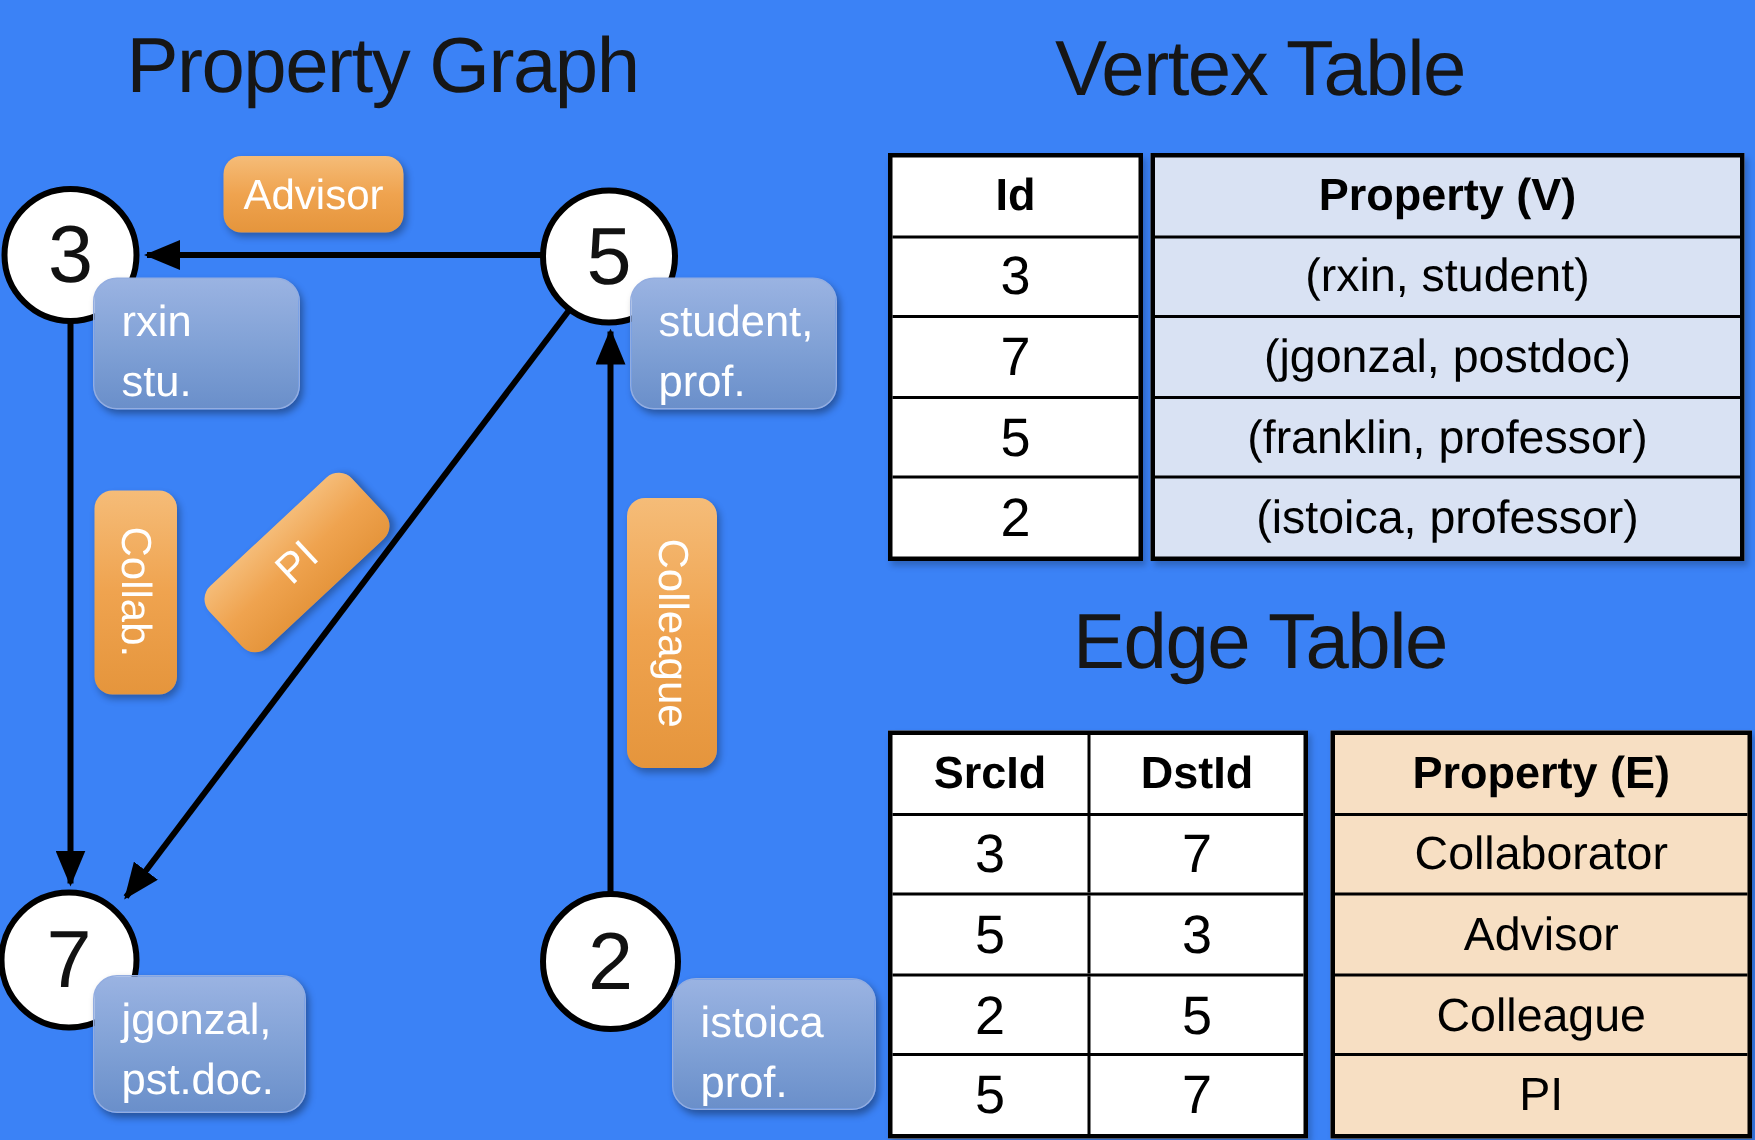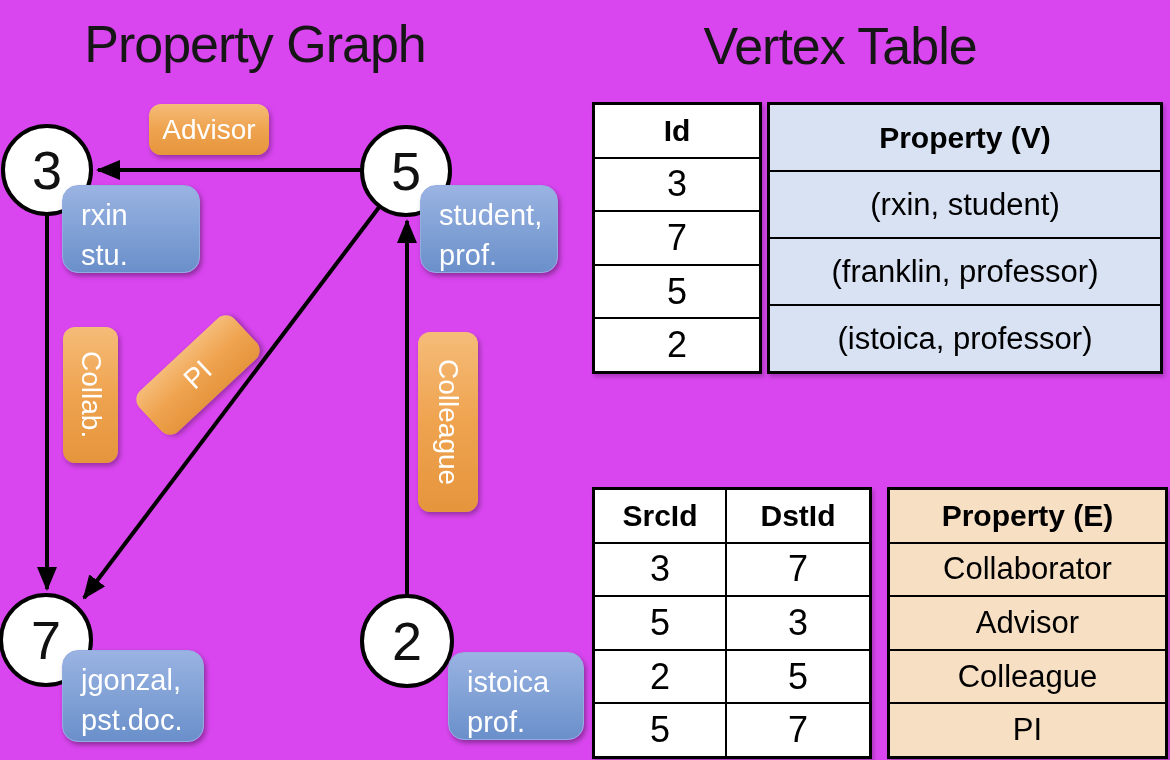--- a/index.html
+++ b/index.html
@@ -1,16 +1,16 @@
 <!DOCTYPE html>
 <html style="--edge-label-top: #f5bc78; --edge-label-fill: #efa34f; --edge-label-bottom: #e5953c; --vertex-label-top: #9ab3e2; --vertex-label-fill: #7fa0d5; --vertex-label-bottom: #6a8fca; --vertex-cell-fill: #d9e2f3; --edge-cell-fill: #f7dfc3;"><head>
 <meta charset="utf-8">
 <style>
   html,body{margin:0;padding:0;background:#fff;}
-  .stage{position:relative;width:1170px;height:760px;background:#d946ef;overflow:hidden;
+  .stage{position:relative;width:1170px;height:760px;background:#3b82f6;overflow:hidden;
          font-family:"Liberation Sans",sans-serif;color:#000;}
 
   
   .big-title{position:absolute;text-align:center;font-size:52px;letter-spacing:-1px;
              color:#161616;font-weight:400;white-space:nowrap;}
   .t-graph{left:0;top:14px;width:510px;}
   .t-vertex{left:585px;top:16px;width:510px;}
   .t-edge{left:585px;top:398px;width:510px;}
 
   
@@ -60,20 +60,21 @@
   .et-ids{left:592px;top:487px;width:280px;height:272px;}
   .et-prop{left:887px;top:487px;width:281px;height:272px;background:var(--edge-cell-fill,#f7dfc3);}
 </style>
 </head>
 <body>
 
 <div class="stage">
 
   <div class="big-title t-graph">Property Graph</div>
   <div class="big-title t-vertex">Vertex Table</div>
+  <div class="big-title t-edge">Edge Table</div>
 
   <div class="graph-panel">
     <svg class="graph-svg" width="585" height="760" viewBox="0 0 585 760">
       <defs>
         <marker id="arrow" viewBox="0 0 12 10" refX="11" refY="5" markerWidth="24" markerHeight="20" markerUnits="userSpaceOnUse" orient="auto">
           <path d="M0,0 L12,5 L0,10 z" fill="#000"></path>
         </marker>
       </defs>
 
       <line x1="362" y1="170" x2="98" y2="170" stroke="#000" stroke-width="4" marker-end="url(#arrow)"></line>
@@ -134,20 +135,23 @@
   </div>
 
   <div class="subtable vt-prop">
     <div class="trow thead">
       <div class="tcell">Property (V)</div>
     </div>
     <div class="trow">
       <div class="tcell">(rxin, student)</div>
     </div>
     <div class="trow">
+      <div class="tcell">(jgonzal, postdoc)</div>
+    </div>
+    <div class="trow">
       <div class="tcell">(franklin, professor)</div>
     </div>
     <div class="trow">
       <div class="tcell">(istoica, professor)</div>
     </div>
   </div>
 
   <div class="subtable et-ids">
     <div class="trow thead">
       <div class="tcell cell-src">SrcId</div>

